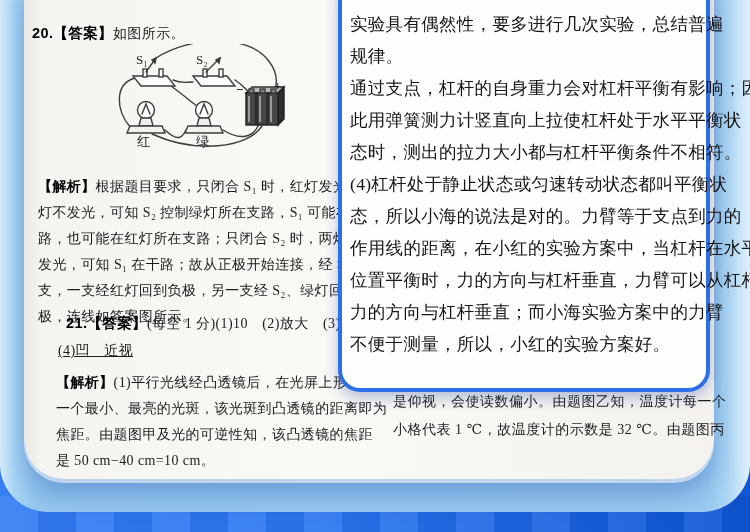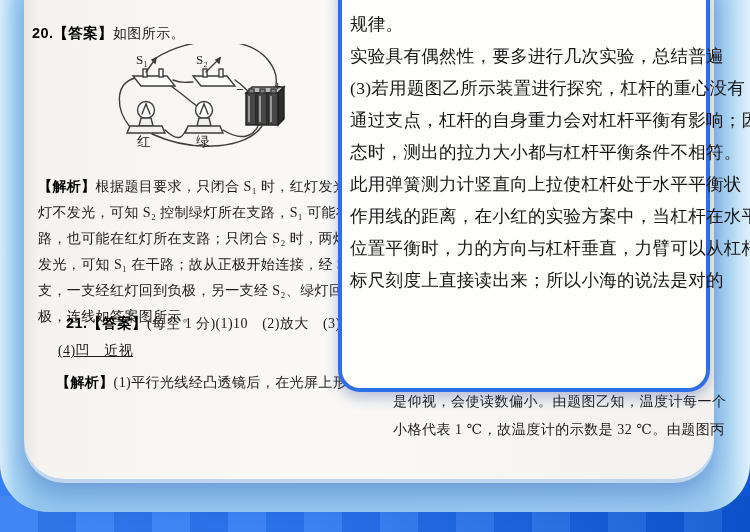--- a/index.html
+++ b/index.html
@@ -126,36 +126,43 @@
 
     <div class="abs ansline" style="left:32px;top:314px;margin-left:34px;">
       <span class="marker">21.</span><span class="marker">【答案】</span><span>(每空 1 分)(1)10　(2)放大　(3)右</span>
     </div>
     <div class="abs ansline" style="left:58px;top:342px;text-decoration:underline;">(4)凹　近视</div>
 
     <div class="abs para14" style="left:56px;top:369px;">
       <div class="firstline">
         <span class="marker">【解析】</span><span>(1)平行光线经凸透镜后，在光屏上形成</span>
       </div>
+      <div>
+          <div class="tline">一个最小、最亮的光斑，该光斑到凸透镜的距离即为</div>
+          <div class="tline">焦距。由题图甲及光的可逆性知，该凸透镜的焦距</div>
+          <div class="tline">是 50 cm−40 cm=10 cm。</div>
+        </div>
     </div>
 
     <div class="abs rightcol" style="left:393px;top:388px;">
       <div>
           <div class="tline">是仰视，会使读数偏小。由题图乙知，温度计每一个</div>
           <div class="tline">小格代表 1 ℃，故温度计的示数是 32 ℃。由题图丙</div>
         </div>
     </div>
   </div>
 
   <div class="overlay">
     <div>
+        <div class="tline">实验具有偶然性，要多进行几次实验，总结普遍</div>
         <div class="tline">规律。</div>
-        <div class="tline">实验具有偶然性，要多进行几次实验，总结普遍</div>
-        <div class="tline">(3)若用题图乙所示装置进行探究，杠杆的重心没有</div>
         <div class="tline">通过支点，杠杆的自身重力会对杠杆平衡有影响；因</div>
+        <div class="tline">此用弹簧测力计竖直向上拉使杠杆处于水平平衡状</div>
         <div class="tline">态时，测出的拉力大小都与杠杆平衡条件不相符。</div>
-        <div class="tline">此用弹簧测力计竖直向上拉使杠杆处于水平平衡状</div>
+        <div class="tline">(4)杠杆处于静止状态或匀速转动状态都叫平衡状</div>
+        <div class="tline">态，所以小海的说法是对的。力臂等于支点到力的</div>
         <div class="tline">作用线的距离，在小红的实验方案中，当杠杆在水平</div>
         <div class="tline">位置平衡时，力的方向与杠杆垂直，力臂可以从杠杆</div>
-        <div class="tline">标尺刻度上直接读出来；所以小海的说法是对的</div>
+        <div class="tline">力的方向与杠杆垂直；而小海实验方案中的力臂</div>
+        <div class="tline">不便于测量，所以，小红的实验方案好。</div>
       </div>
   </div>
 </div>
 
 </body></html>

